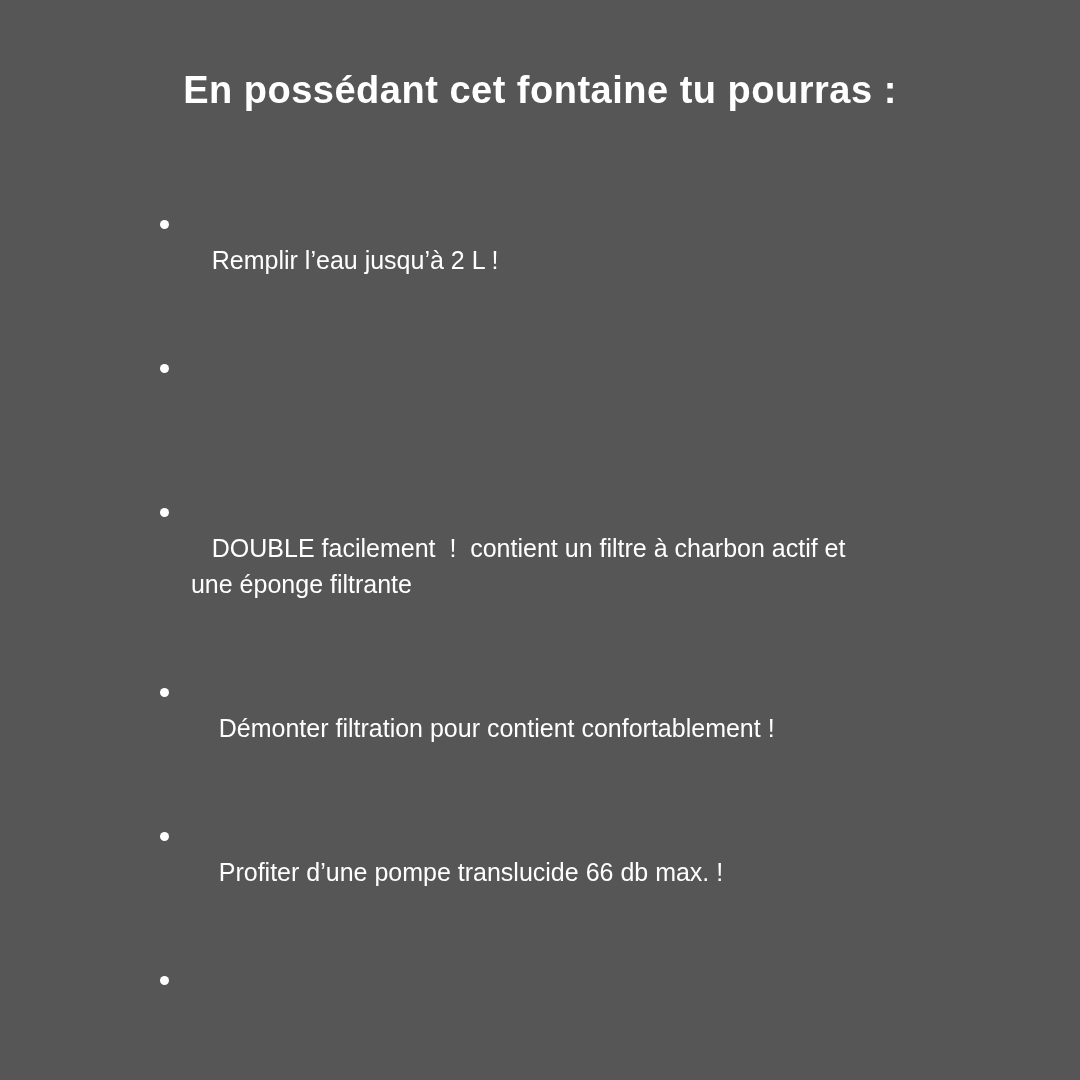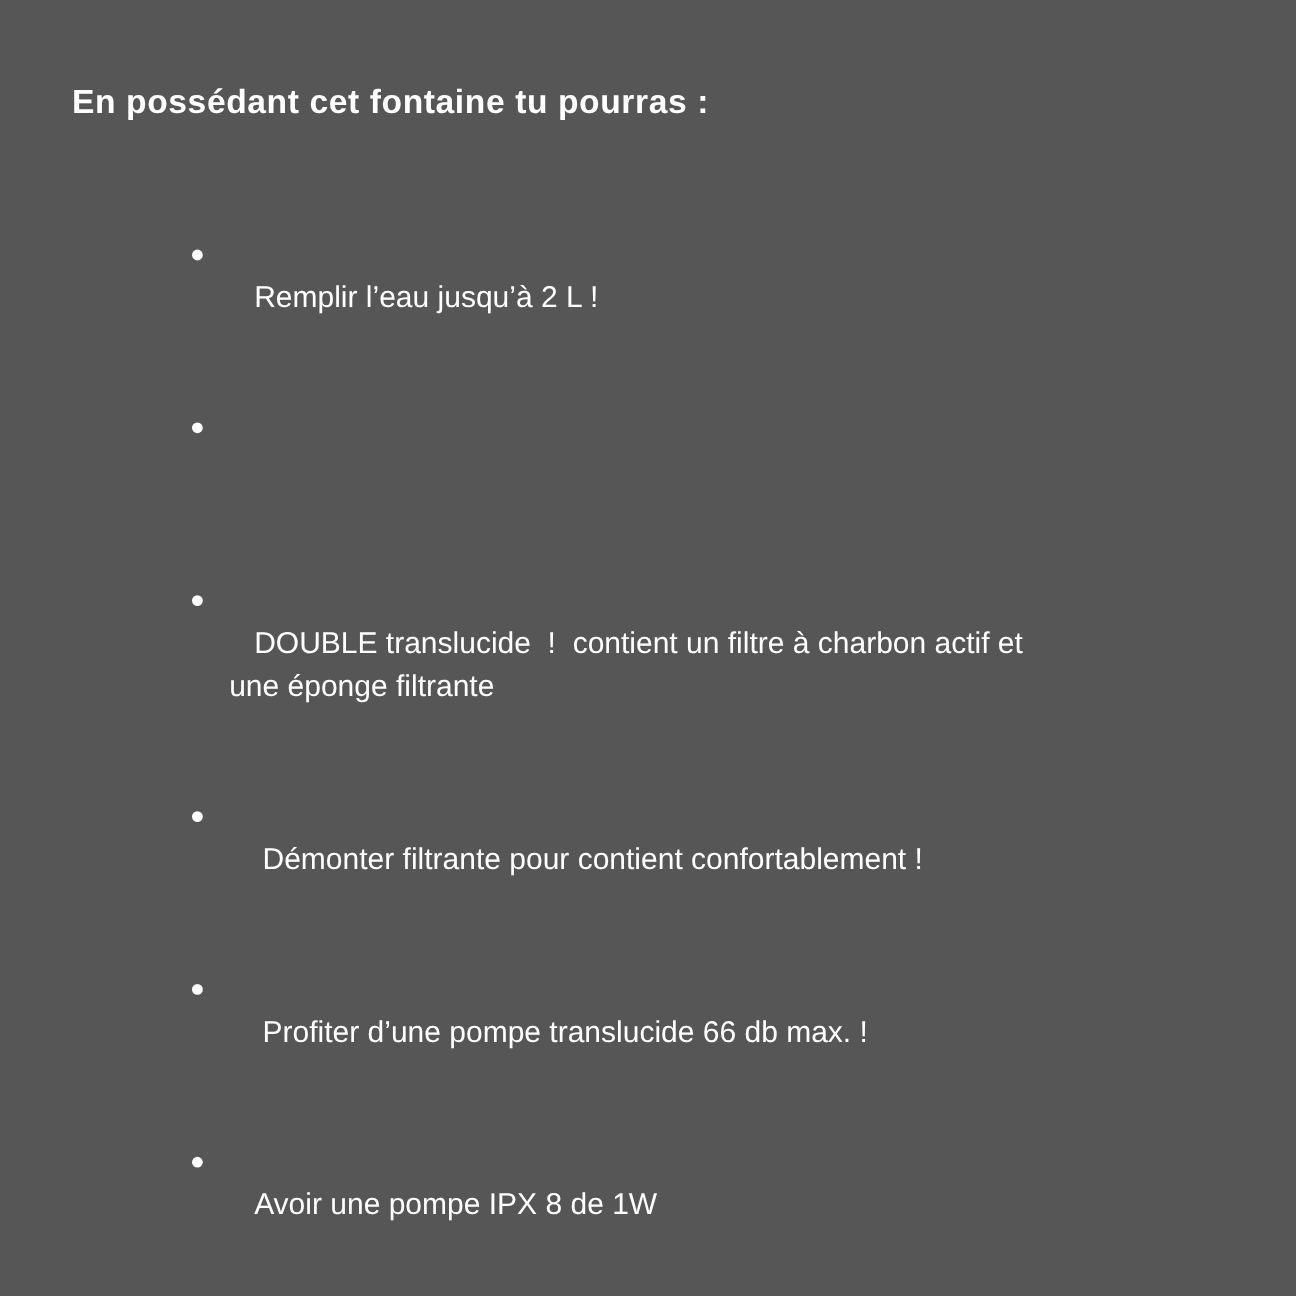--- a/index.html
+++ b/index.html
@@ -14,22 +14,22 @@
     background: #565656; 
     color: #ffffff;
   }
   .slide {
     width: 1080px;
     height: 1080px;
     box-sizing: border-box;
     padding-top: 68px;
   }
   .title {
-    text-align: left;
-    font-size: 28px;
+    text-align: center;
+    font-size: 38px;
     font-weight: 700;
     letter-spacing: 0.5px;
     margin: 0 60px;
     line-height: 1.2;
   }
   ul.benefits {
     list-style: none;
     margin: 0;
     padding: 0;
     margin-top: 92px;
@@ -65,26 +65,26 @@
   <h1 class="title">En possédant cet fontaine tu pourras :</h1>
 
   <ul class="benefits">
       <li>
     <span class="dot"></span><span><span>Remplir l’eau </span><span class="bold">jusqu’à 2 L</span><span> !</span></span>
   </li>
       <li>
     <span class="dot"></span>
   </li>
       <li>
-    <span class="dot"></span><span><span class="bold">DOUBLE translucide  !</span><span>  contient un filtre à charbon actif et
+    <span class="dot"></span><span><span class="bold">DOUBLE facilement  !</span><span>  contient un filtre à charbon actif et
  une éponge filtrante</span></span>
   </li>
       <li>
-    <span class="dot"></span><span><span> </span><span class="bold">Démonter filtrante</span><span> pour contient confortablement !</span></span>
+    <span class="dot"></span><span><span> </span><span class="bold">Démonter filtration</span><span> pour contient confortablement !</span></span>
   </li>
       <li>
     <span class="dot"></span><span><span> </span><span class="bold">Profiter d’une pompe translucide</span><span> 66 db max. </span><span class="bold">!</span></span>
   </li>
       <li>
-    <span class="dot"></span><span><span>Avoir une </span><span class="bold">pompe IPX 8 de 1W</span></span>
+    <span class="dot"></span>
   </li>
     </ul>
 </div>
 
 </body></html>

